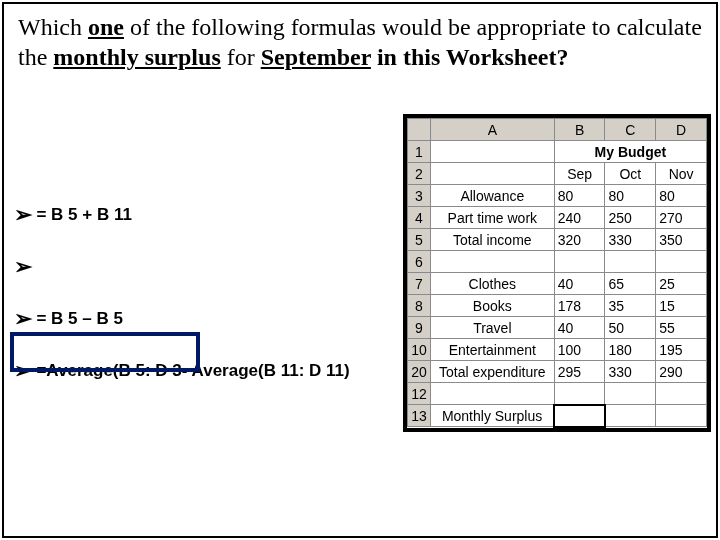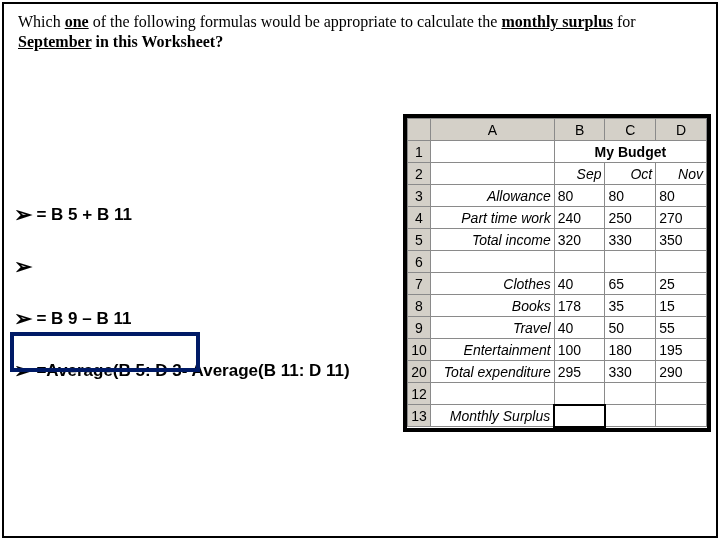--- a/index.html
+++ b/index.html
@@ -13,21 +13,21 @@
   }
   .container {
     border: 2px solid #000;
     width: 716px;
     height: 536px;
     margin: 2px;
     position: relative;
     background: #fff;
   }
   .question {
-    font-size: 16px;
+    font-size: 24px;
     line-height: 1.25;
     padding: 8px 14px 0 14px;
     font-weight: normal;
   }
   .question b { font-weight: bold; }
   .u { text-decoration: underline; }
   .options {
     position: absolute;
     left: 10px;
     top: 200px;
@@ -82,21 +82,21 @@
     background: #d4d0c8;
     text-align: center;
     font-weight: normal;
     color: #000;
   }
   .sheet .rowhdr {
     background: #d4d0c8;
     text-align: center;
     width: 22px;
   }
-  .sheet .lbl { text-align: right; font-style: italic; }
+  .sheet .lbl { text-align: center; }
   .sheet .num { text-align: left; }
   .sheet .title { font-weight: bold; text-align: center; margin-left: 44px; }
   .sheet .sel {
     border: 2px solid #000;
     background: #fff;
   }
   .colA { width: 122px; }
   .colB { width: 50px; }
   .colC { width: 50px; }
   .colD { width: 50px; }
@@ -113,21 +113,21 @@
   <div class="options">
     <div class="option">
       <span class="arrow">➢</span>
       <span>= B 5 + B 11</span>
     </div>
     <div class="option">
       <span class="arrow">➢</span>
     </div>
     <div class="option">
       <span class="arrow">➢</span>
-      <span>= B 9 – B 11</span>
+      <span>= B 5 – B 5</span>
     </div>
     <div class="option">
       <span class="arrow">➢</span>
       <span>=Average(B 5: D 3- Average(B 11: D 11)</span>
     </div>
   </div>
 
   <div class="selbox"></div>
 
   <div class="sheet-wrap">

